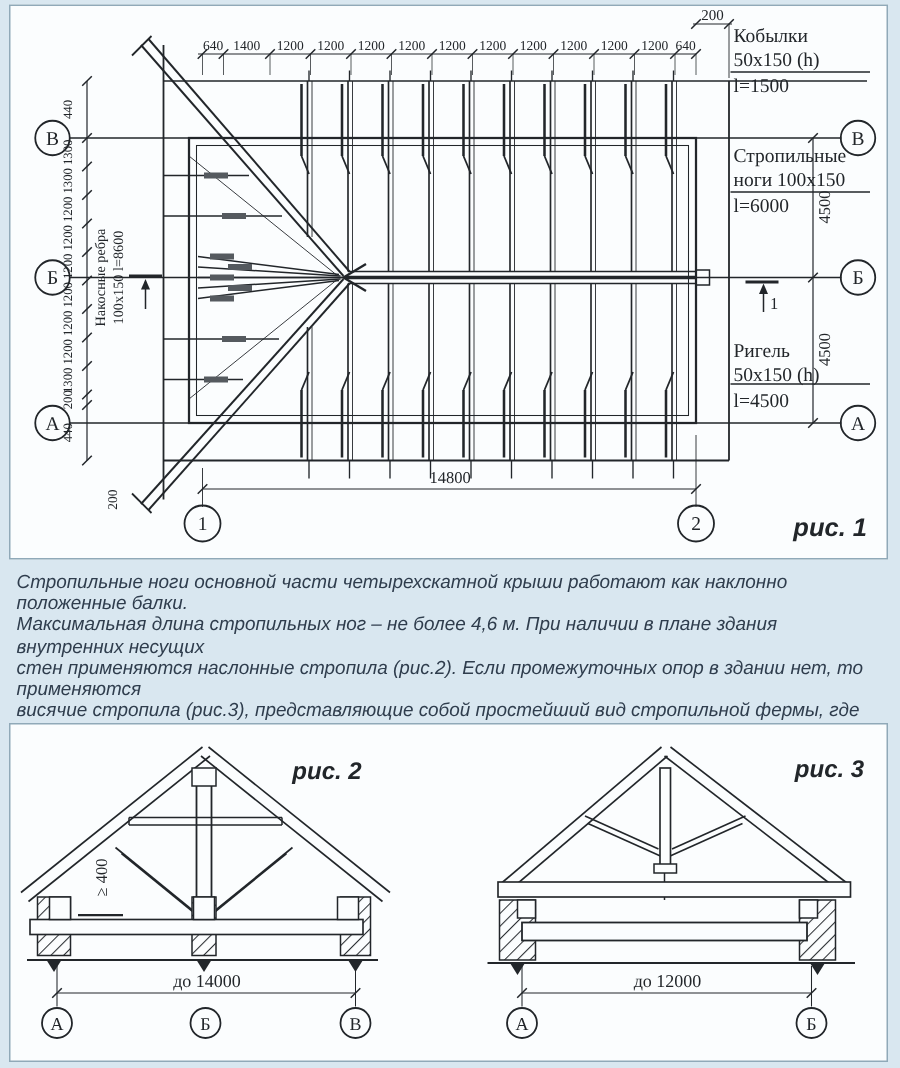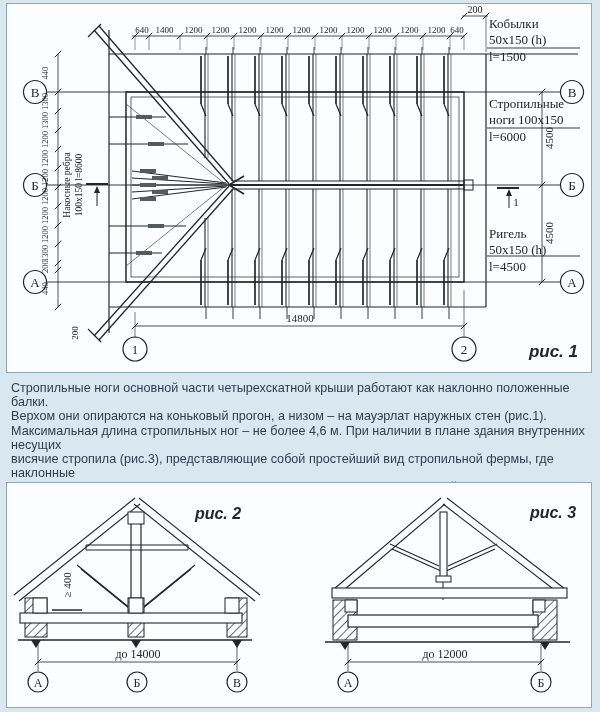--- a/index.html
+++ b/index.html
@@ -12,21 +12,21 @@
     position:absolute;left:6px;width:586px;
     background:#fbfdfe;border:1px solid #90a9b8;
     box-sizing:border-box;
   }
   #fig1-panel{top:3px;height:370px;}
   #fig23-panel{top:482px;height:226px;}
   svg{display:block;}
   svg text{fill:#22262a;}
   #paragraph{
     position:absolute;left:11px;top:381px;width:580px;
-    font-size:12.6px;line-height:14.2px;
+    font-style:italic;font-size:12.6px;line-height:14.2px;
     color:#2f3d4d;letter-spacing:0px;
   }
 </style>
 </head>
 <body>
 
 <div class="panel" id="fig1-panel">
   <svg id="svg1" width="584" height="368" viewBox="7 4 584 368">
     <g id="g1static">
         <line x1="46" y1="92" x2="561" y2="92" stroke="#22262a" stroke-width="0.9"></line>
@@ -305,22 +305,22 @@
     <text x="489" y="238" font-size="13" text-anchor="start" font-family="Liberation Serif,serif">Ригель</text>
     <text x="489" y="254" font-size="13" text-anchor="start" font-family="Liberation Serif,serif">50х150 (h)</text>
     <text x="489" y="271" font-size="13" text-anchor="start" font-family="Liberation Serif,serif">l=4500</text>
 
     <text x="578" y="357" font-size="17" text-anchor="end" font-weight="bold" font-style="italic" font-family="Liberation Sans,sans-serif">рис. 1</text>
   </svg>
 </div>
 
 <div id="paragraph">
   <div>Стропильные ноги основной части четырехскатной крыши работают как наклонно положенные балки.</div>
-  <div>Верхом они опираются на коньковый прогон, а низом – на мауэрлат наружных стен (рис.1).</div>
   <div>Максимальная длина стропильных ног – не более 4,6 м. При наличии в плане здания внутренних несущих</div>
+  <div>стен применяются наслонные стропила (рис.2). Если промежуточных опор в здании нет, то применяются</div>
   <div>висячие стропила (рис.3), представляющие собой простейший вид стропильной фермы, где наклонные</div>
   <div>стропильные ноги передают распор на горизонтальную затяжку. Для устройства вальмовых скатов</div>
   <div>применяются накосные стропила и нарожники.</div>
 </div>
 
 <div class="panel" id="fig23-panel">
   <svg id="svg2" width="584" height="224" viewBox="7 483 584 224">
     <defs>
       <pattern id="hatch" width="6" height="6" patternUnits="userSpaceOnUse" patternTransform="rotate(45)">
         <rect width="6" height="6" fill="#fbfdfe"></rect>

